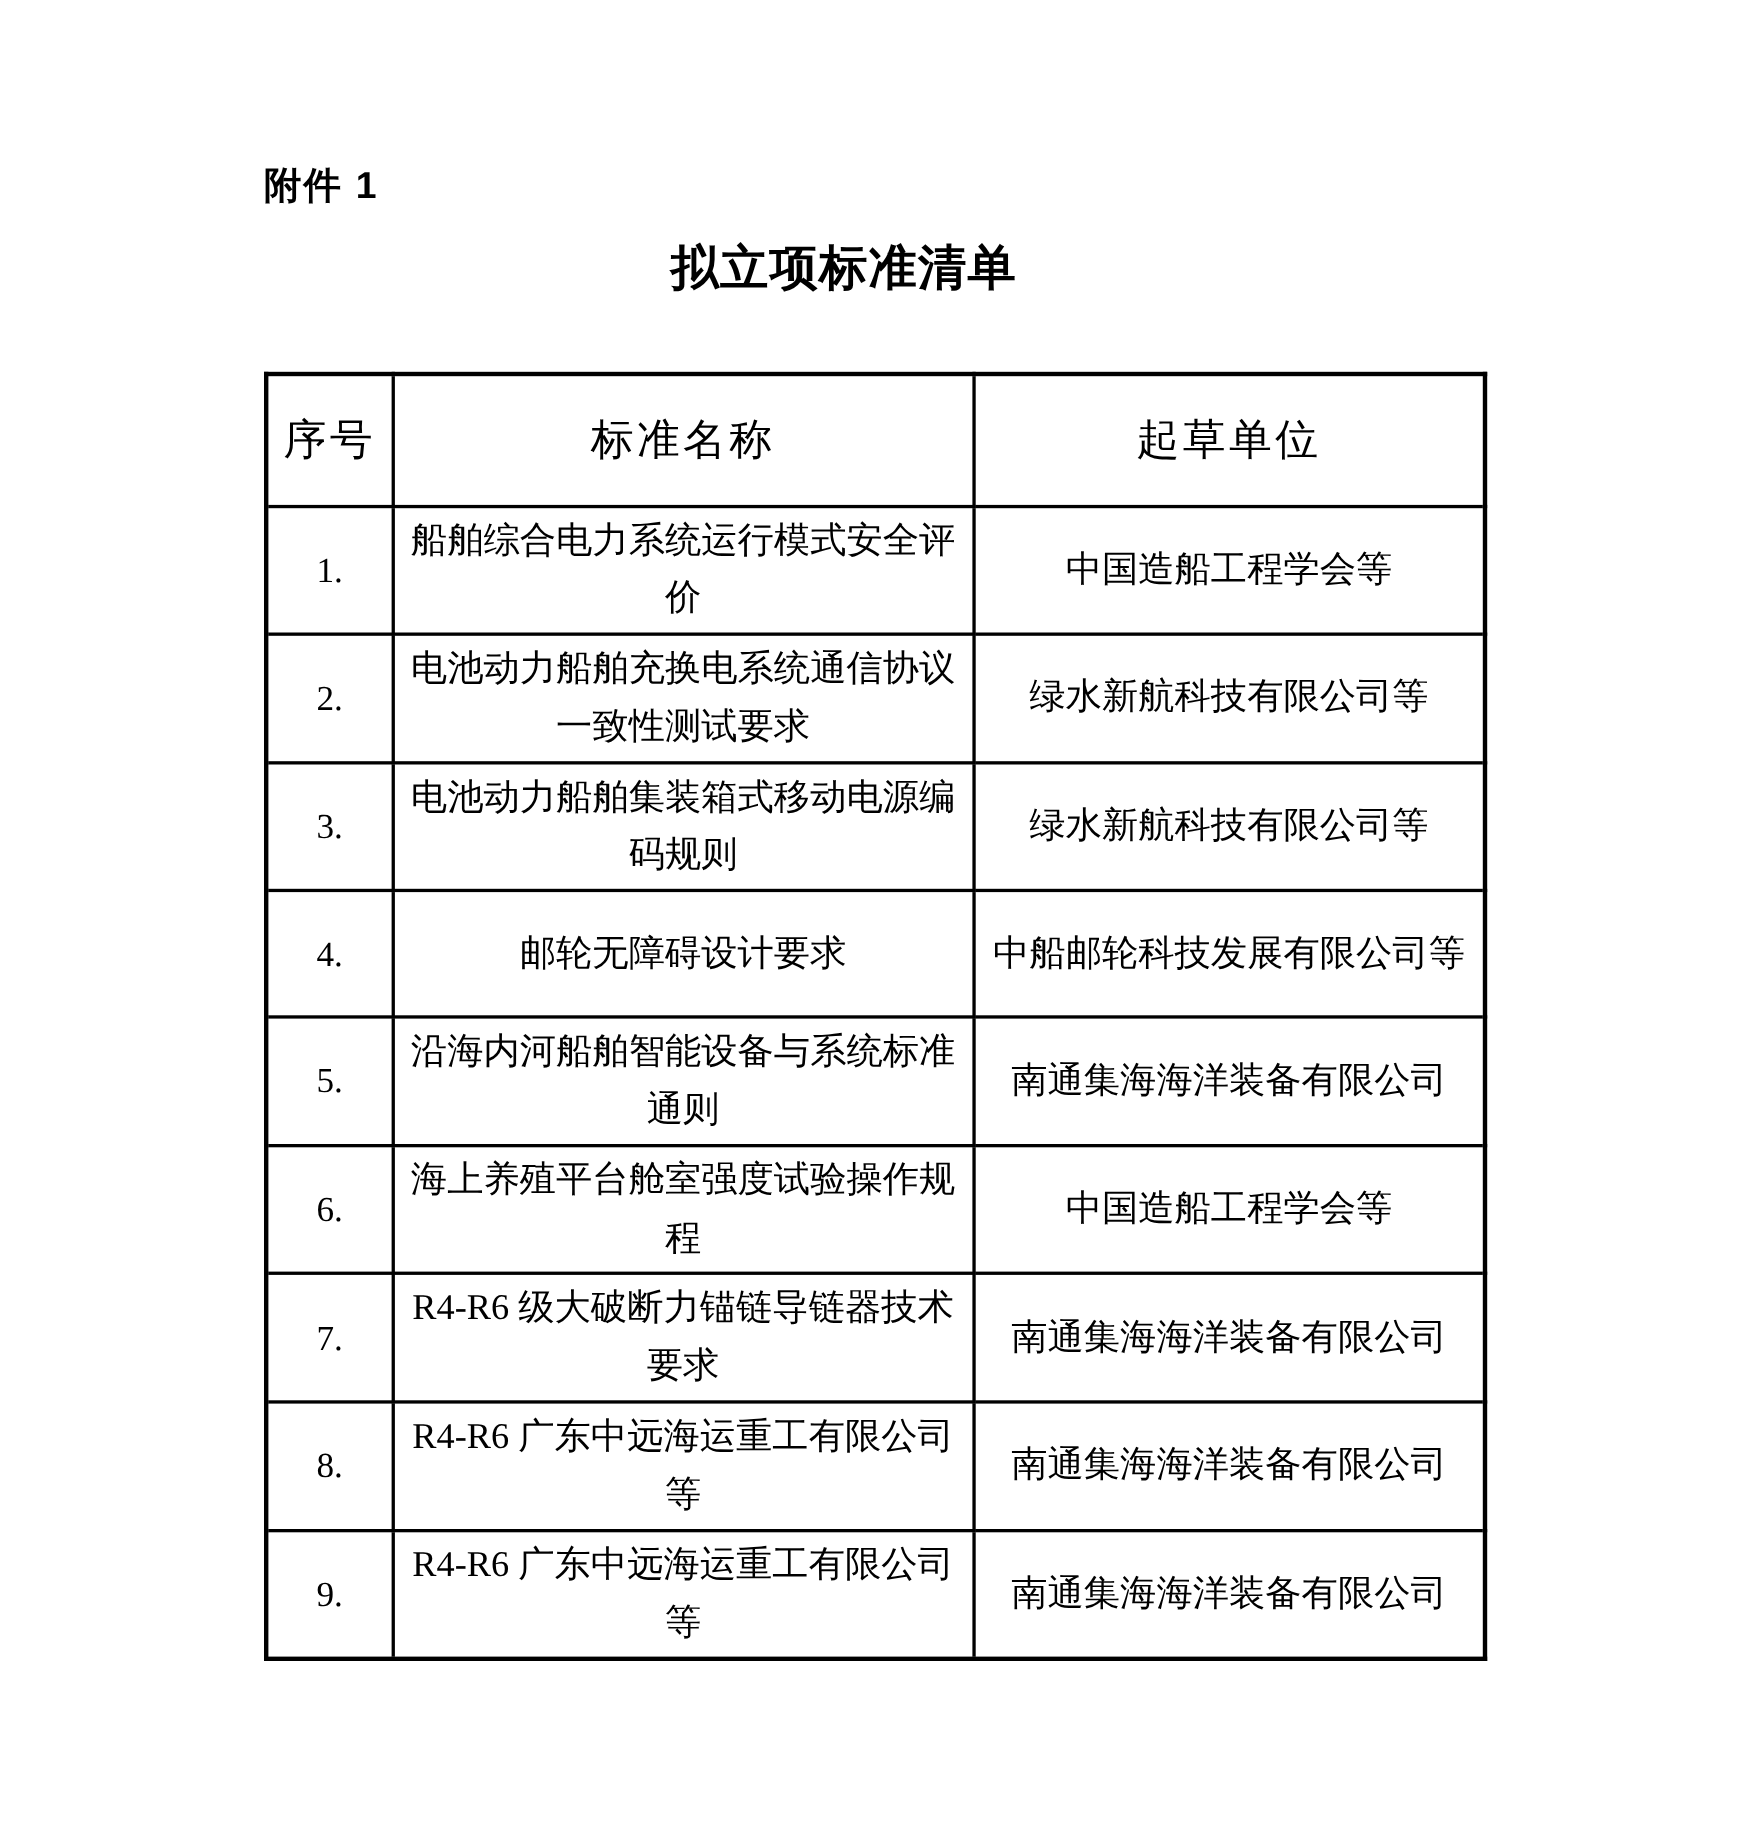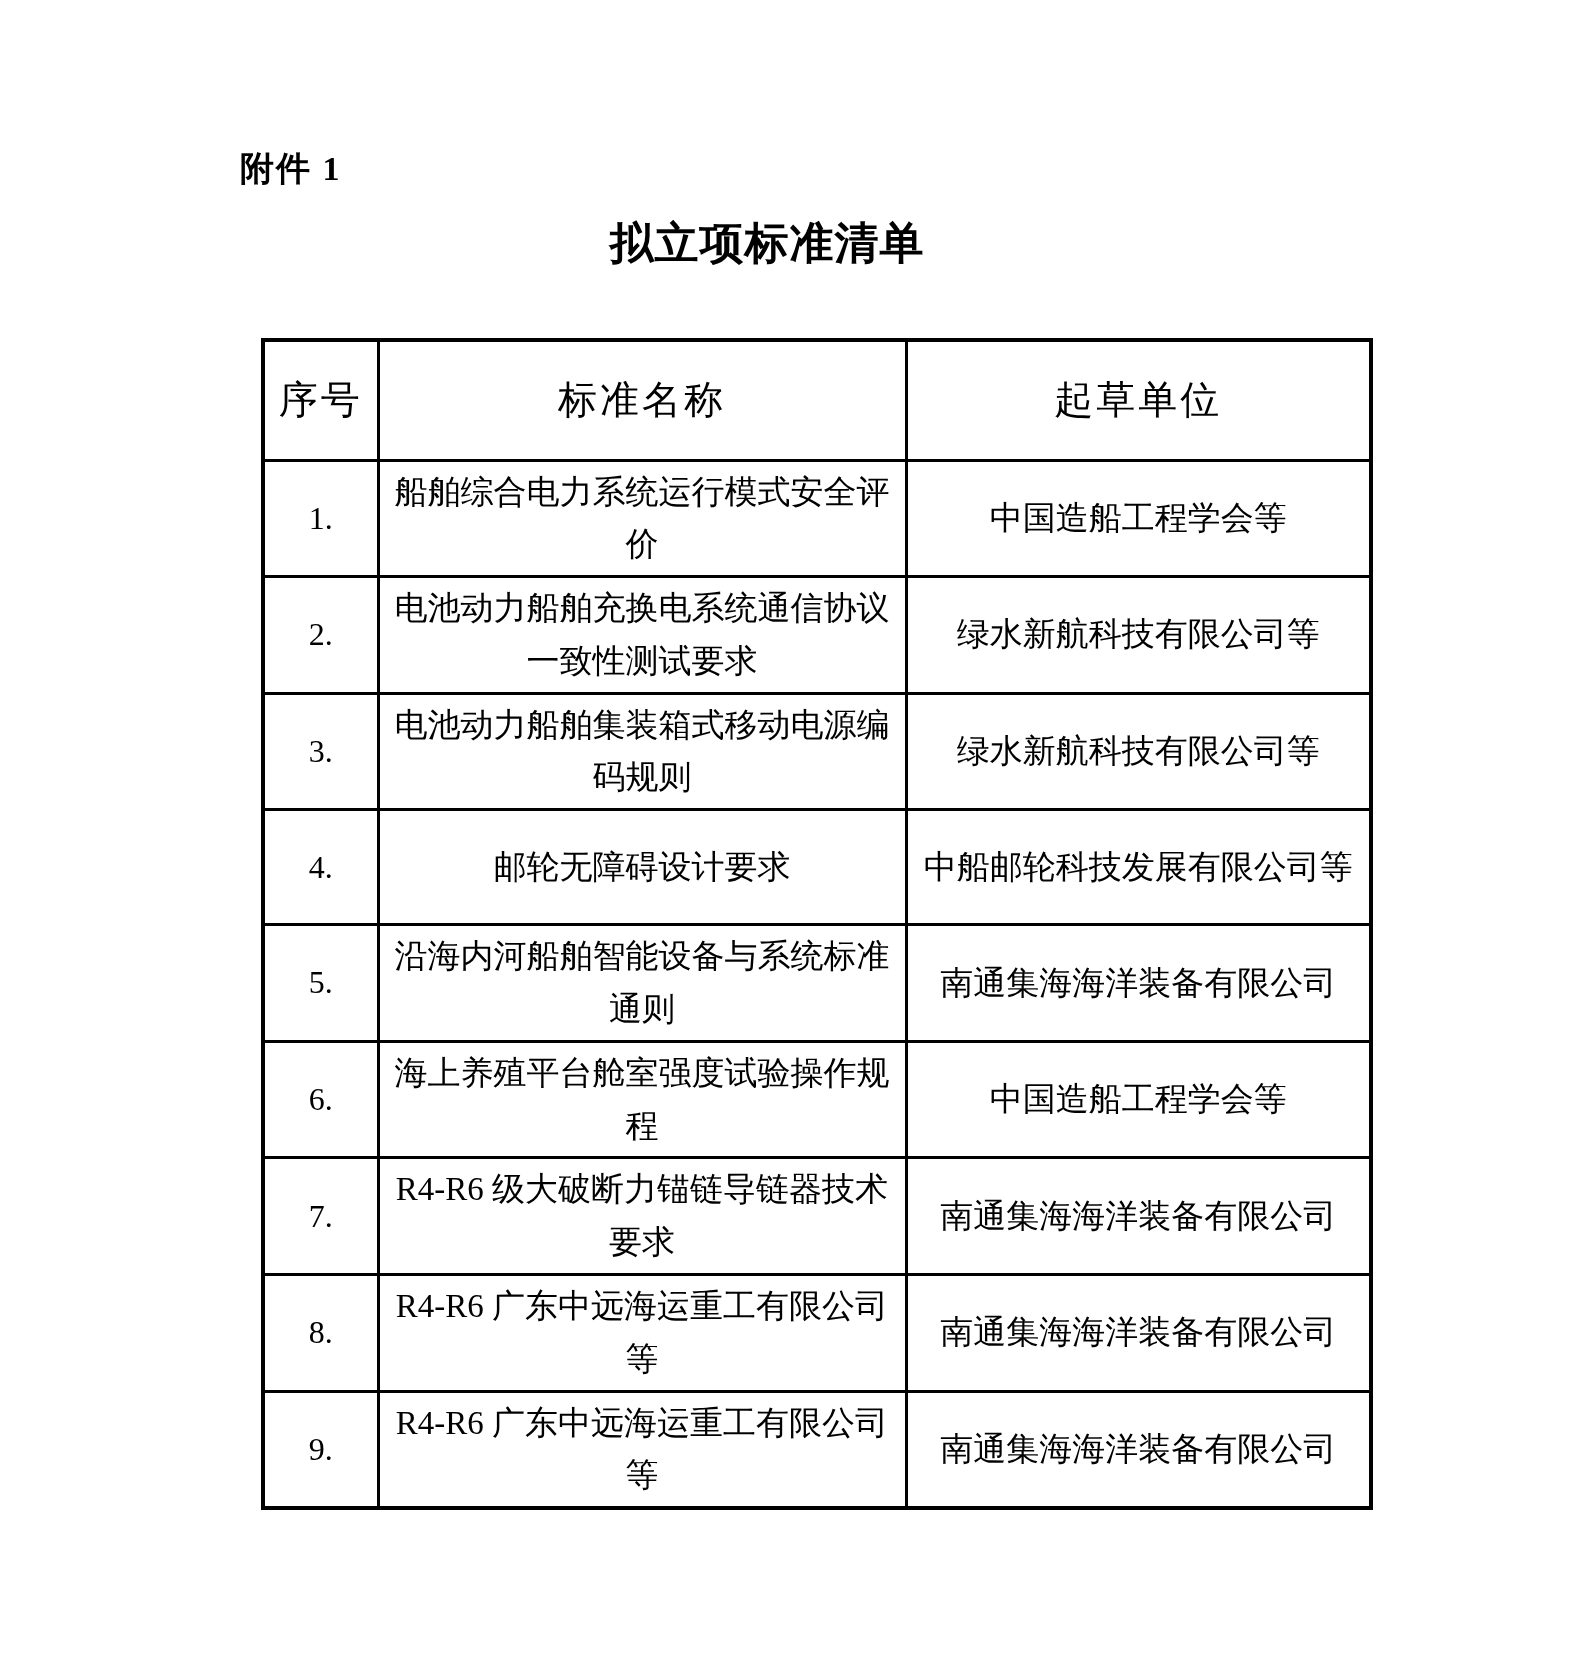--- a/index.html
+++ b/index.html
@@ -15,21 +15,21 @@
     background: #ffffff;
     color: #000000;
     overflow: hidden;
     font-family: "Liberation Serif", serif;
   }
 
   .attachment-label {
     position: absolute;
     left: 240px;
     top: 146px;
-    font-family: Liberation Serif, serif;
+    font-family: Liberation Sans, sans-serif;
     font-weight: bold;
     font-size: 34px;
     letter-spacing: 2px;
     color: #000000;
     white-space: pre;
   }
 
   .doc-title {
     position: absolute;
     left: 0;
@@ -54,21 +54,20 @@
   }
 
   table.standards-table,
   table.standards-table th,
   table.standards-table td {
     border: 3px solid #000000;
   }
 
   table.standards-table {
     border-width: 4px;
-    margin-left: 21px;
   }
 
   table.standards-table th {
     height: 120px;
     font-family: "Liberation Serif", serif;
     font-weight: normal;
     font-size: 39px;
     letter-spacing: 3px;
     text-align: center;
     vertical-align: middle;

